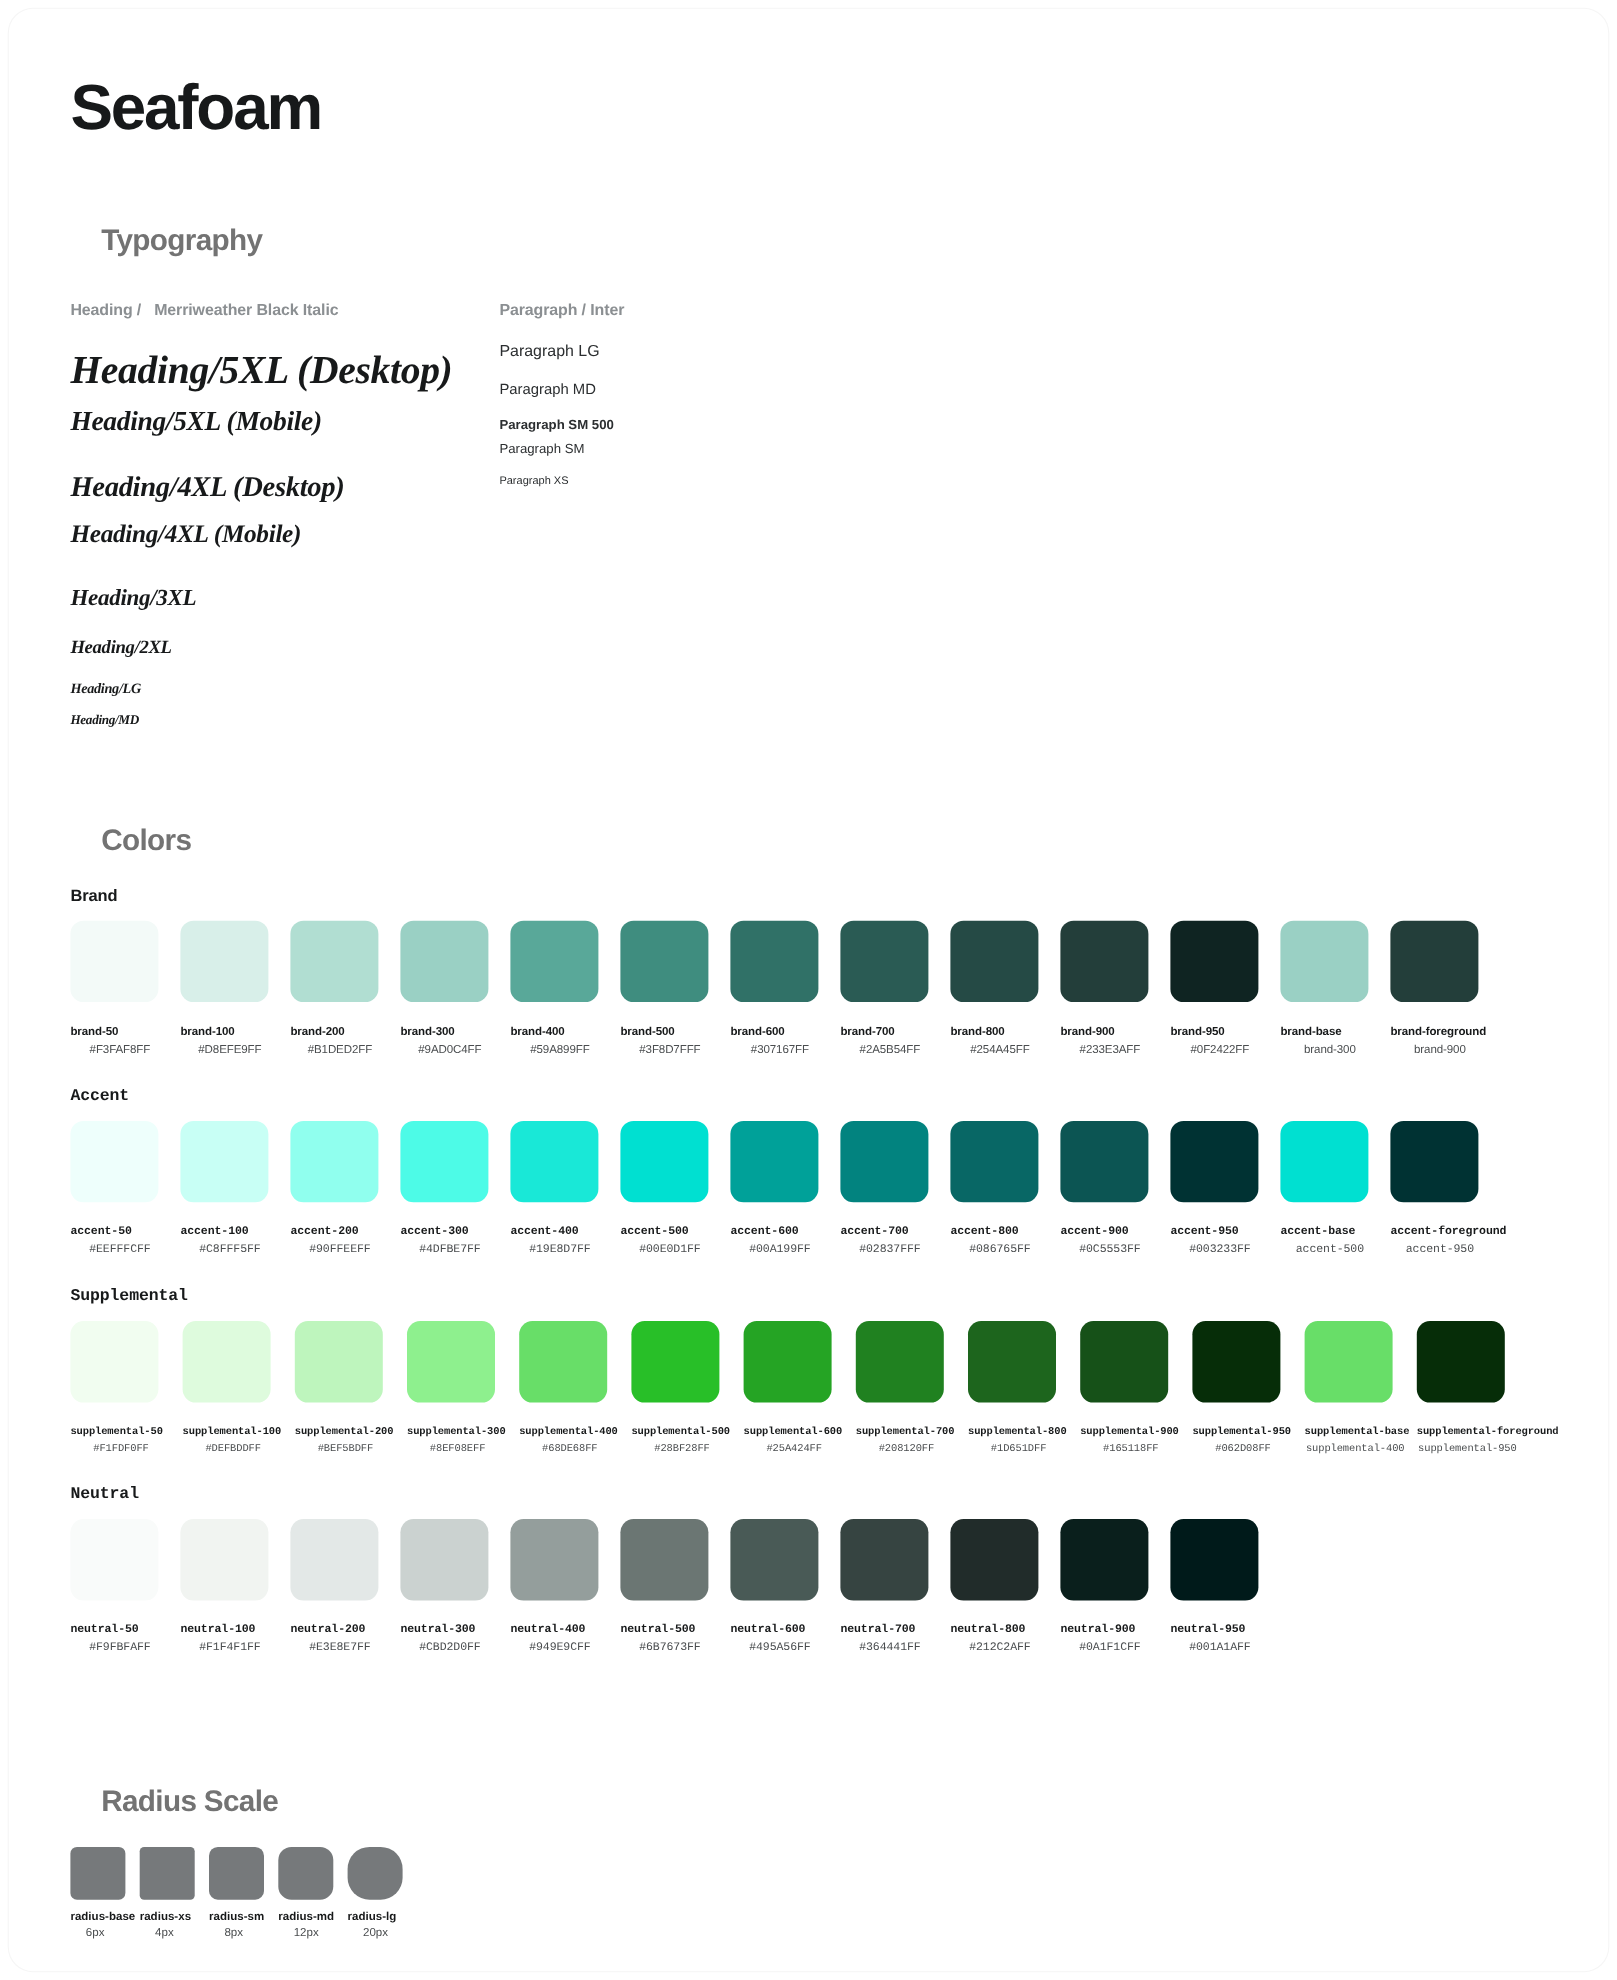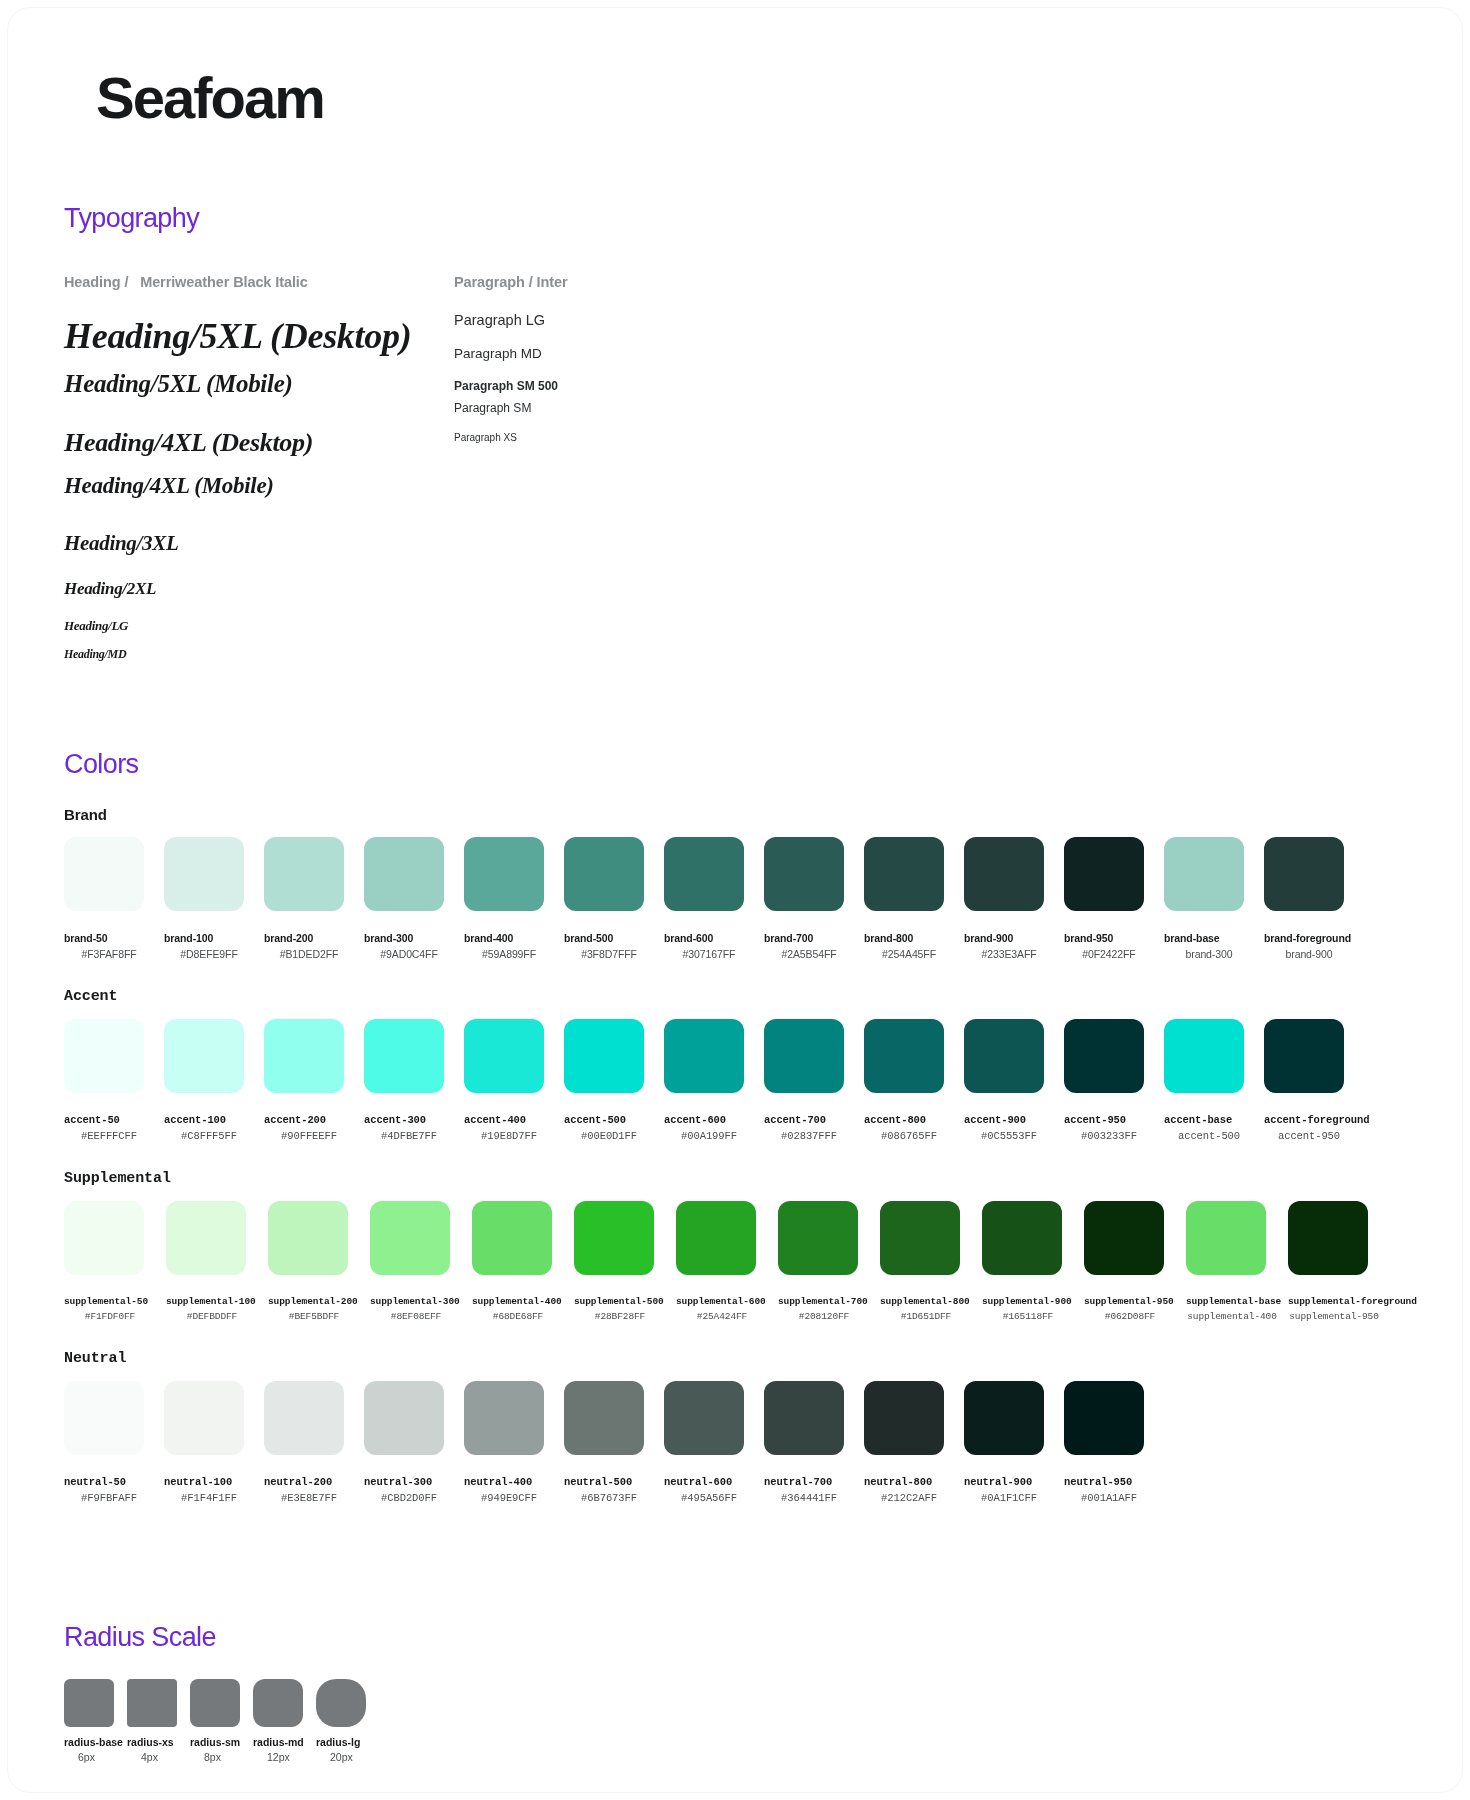--- a/index.html
+++ b/index.html
@@ -32,27 +32,27 @@
   .inner { padding: 48px 56px 0 56px; }
 
   
   .page-title {
     font-size: 58px;
     font-weight: 700;
     letter-spacing: -2px;
     color: #17191a;
     line-height: 1.05;
     margin-top: 12px;
-    margin-left: 32px;
   }
   .section-title {
     font-size: 27px;
-    font-weight: 400;
+    font-weight: 700;
     letter-spacing: -0.6px;
-    color: #6d28d9;
+    color: #737373;
+    margin-left: 28px;
   }
   .group-title {
     font-size: 15px;
     font-weight: 700;
     color: #17191a;
     letter-spacing: -0.1px;
   }
 
   
   .typo-section { margin-top: 74px; }

